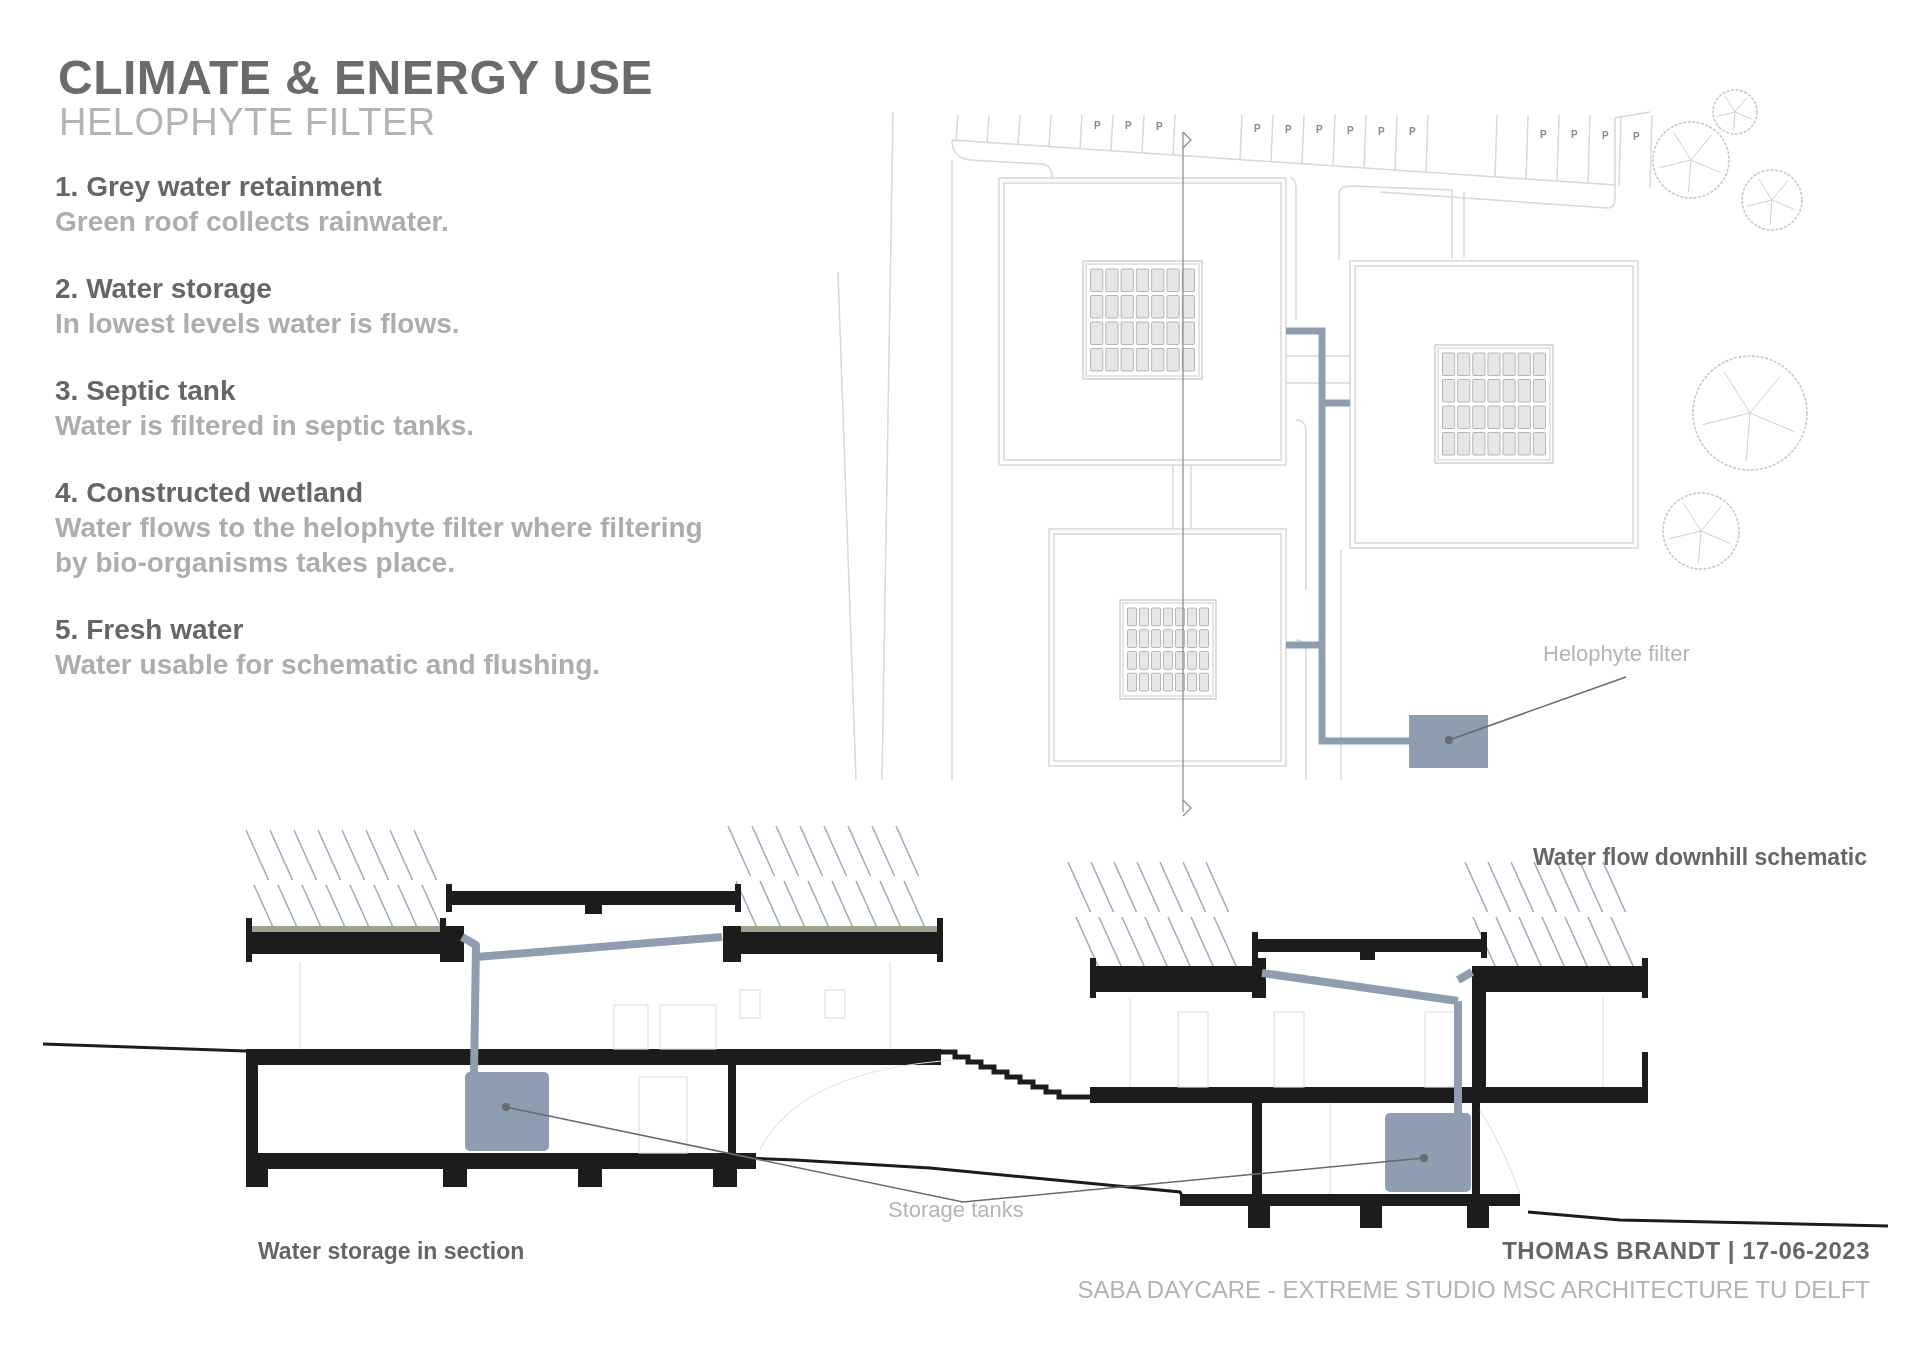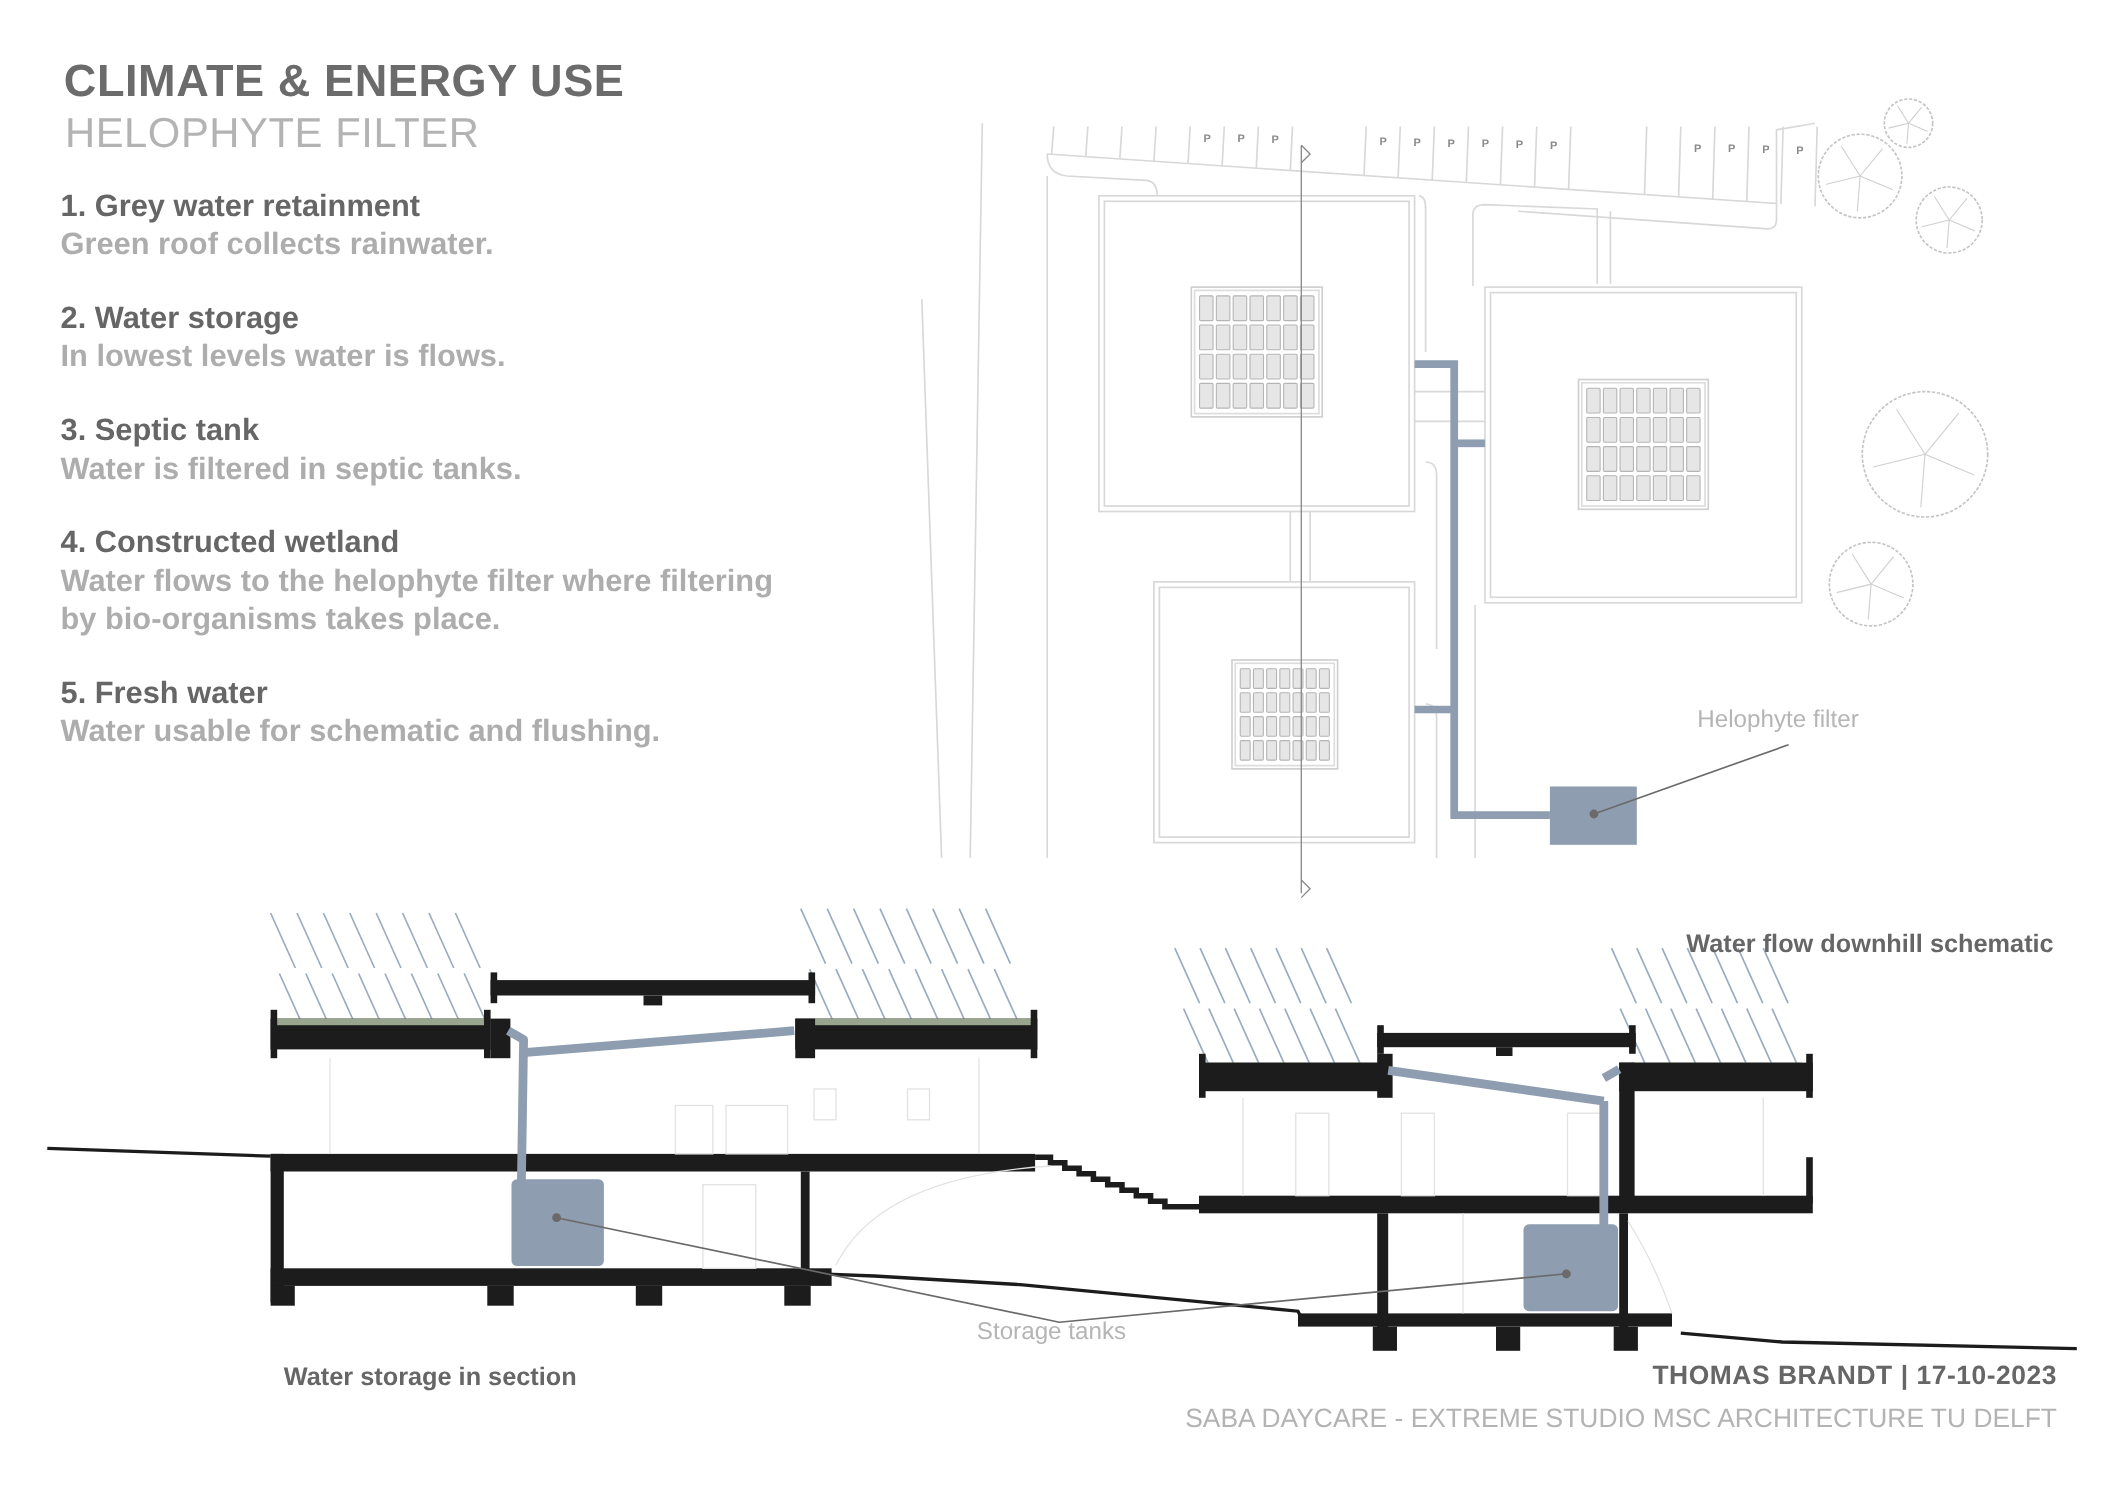--- a/index.html
+++ b/index.html
@@ -1,18 +1,18 @@
 <!DOCTYPE html>
 <html><head>
 <meta charset="utf-8">
 <style>
   html, body { margin: 0; padding: 0; background: #ffffff; }
   body { width: 1920px; height: 1357px; position: relative; overflow: hidden;
          font-family: "Liberation Sans", sans-serif; }
-  .title { position: absolute; left: 58px; top: 50px; font-size: 41px; font-weight: 700;
+  .title { position: absolute; left: 58px; top: 50px; font-size: 48px; font-weight: 700;
            color: #6b6b6b; letter-spacing: 0.5px; margin: 0; }
   .subtitle { position: absolute; left: 59px; top: 101px; font-size: 38px; font-weight: 400;
               color: #b3b3b3; letter-spacing: 0.5px; margin: 0;
               -webkit-text-stroke: 0; font-stretch: condensed; }
   .items { position: absolute; left: 55px; top: 170px; width: 700px; }
   .item { margin: 0 0 33px 0; }
   .item-head { font-size: 28px; font-weight: 700; color: #666666; line-height: 34px; }
   .item-desc { font-size: 28px; font-weight: 700; color: #adadad; line-height: 35px; }
   svg.drawing { position: absolute; left: 0; top: 0; }
   .cap { position: absolute; font-size: 23px; font-weight: 700; color: #666666; white-space: nowrap; }
@@ -431,14 +431,14 @@
     <circle cx="506" cy="1107" r="4" fill="#6a6a6a"></circle>
     <circle cx="1424" cy="1158" r="4" fill="#6a6a6a"></circle>
     <polyline points="506,1107 963,1202 1424,1158" fill="none" stroke="#6a6a6a" stroke-width="1.5"></polyline>
   </g>
 </svg>
 
 <div class="label-light lbl-filter">Helophyte filter</div>
 <div class="cap cap-plan">Water flow downhill schematic</div>
 <div class="label-light lbl-tanks">Storage tanks</div>
 <div class="cap cap-section">Water storage in section</div>
-<div class="author">THOMAS BRANDT | 17-10-2023</div>
+<div class="author">THOMAS BRANDT | 17-06-2023</div>
 <div class="project">SABA DAYCARE - EXTREME STUDIO MSC ARCHITECTURE TU DELFT</div>
 
 </body></html>

